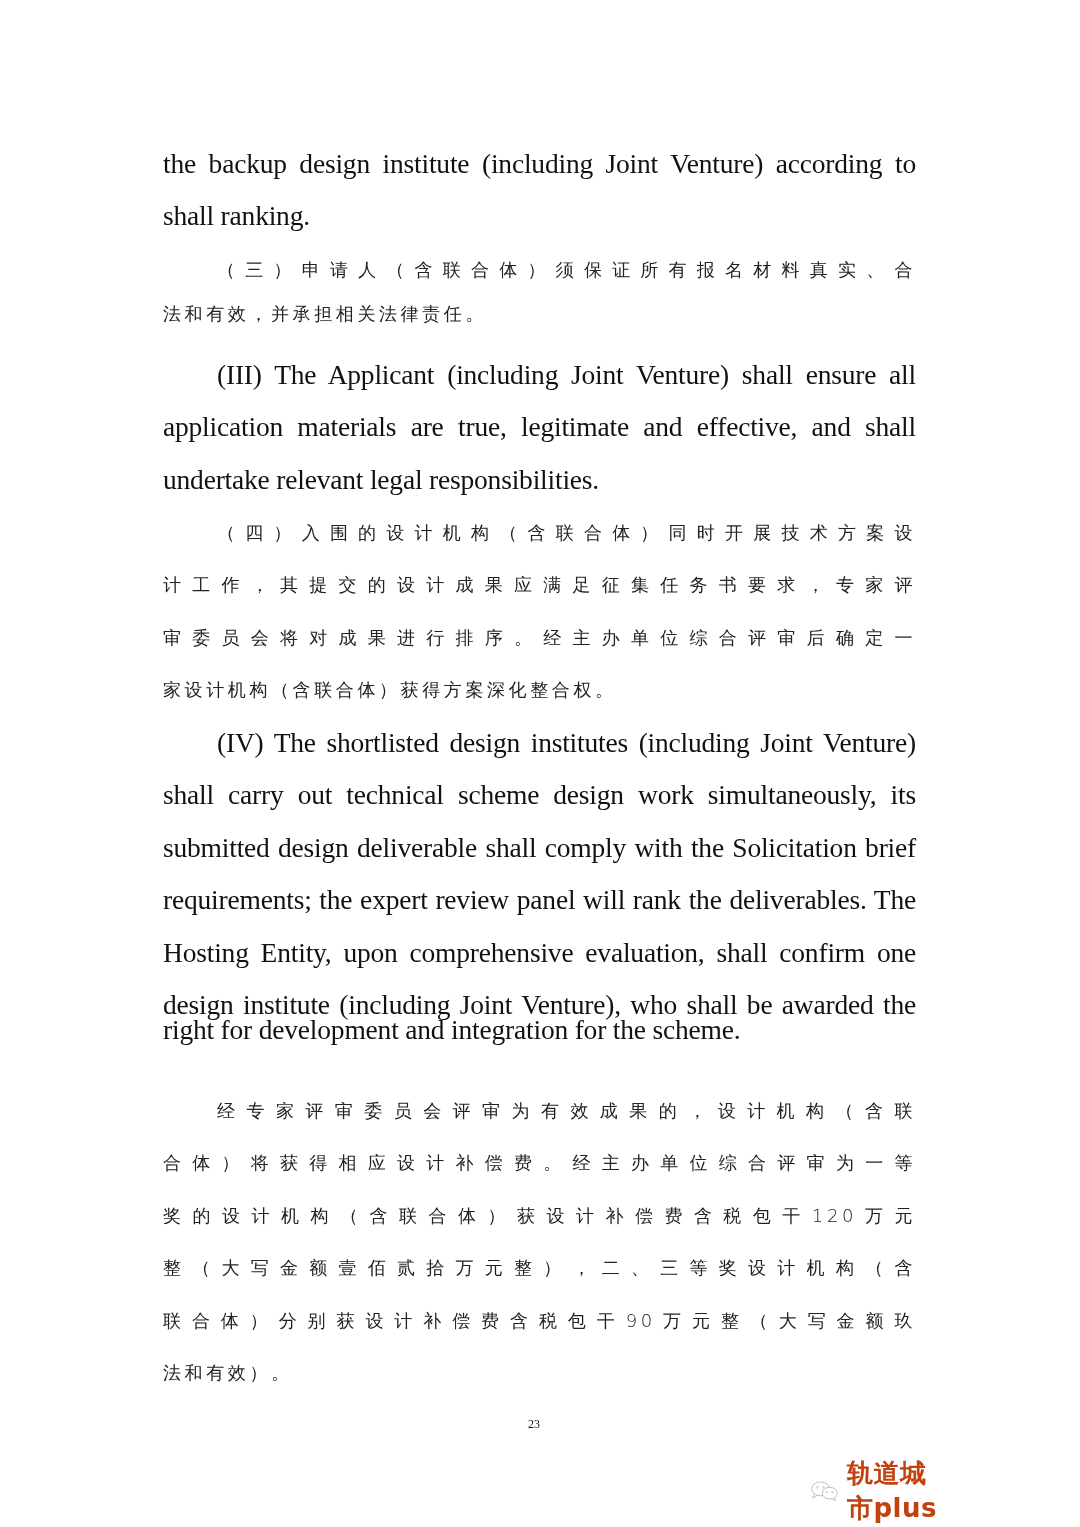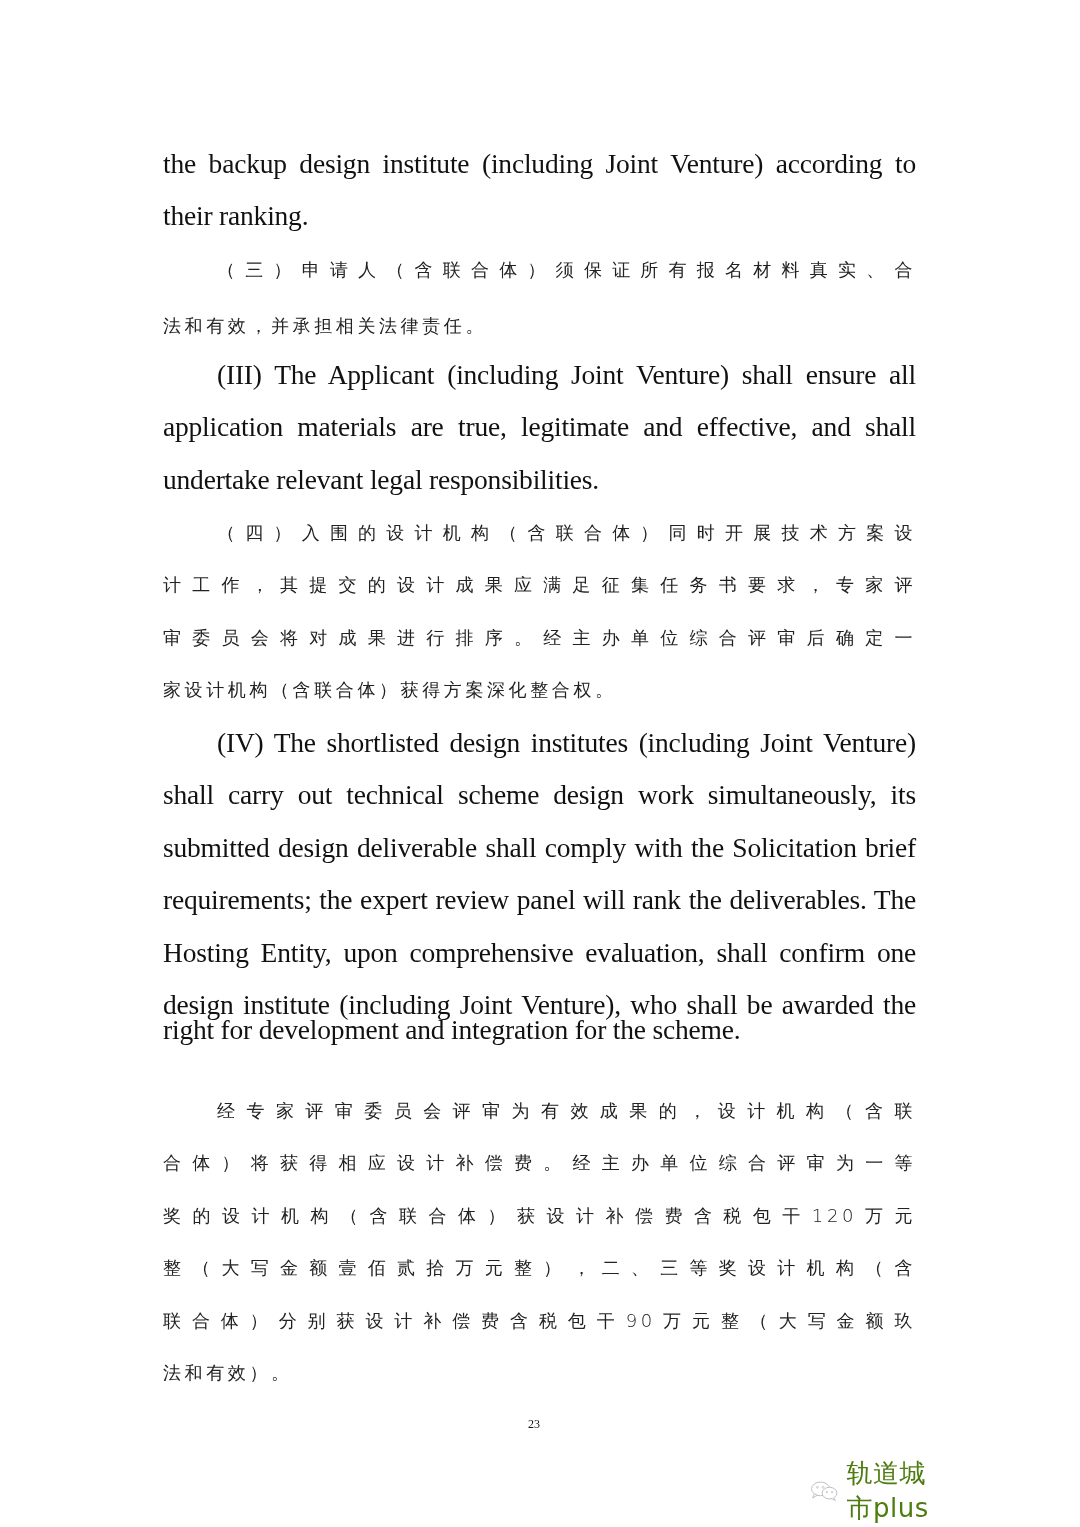--- a/index.html
+++ b/index.html
@@ -6,32 +6,32 @@
   body { width: 1080px; height: 1527px; position: relative; overflow: hidden; color: #111; }
   .page { position: absolute; left: 0; top: 0; width: 932px; height: 1527px; background: #fff; border-radius: 18px; }
   .line { position: absolute; left: 163px; width: 753px; white-space: nowrap; overflow: visible; }
   .en { font-family: "Liberation Serif", "DejaVu Serif", serif; font-size: 27.5px; line-height: 40px; letter-spacing: -0.2px; }
   .en.justify { text-align: justify; text-align-last: justify; }
   .zh { font-family: "DejaVu Sans", sans-serif; font-size: 18px; line-height: 40px; letter-spacing: 3.6px; font-weight: 300; color: #222; }
   .zh.justify { text-align: justify; text-align-last: justify; }
   .indent { left: 217px; width: 699px; }
   .pagenum { position: absolute; left: 528px; top: 1417px; font-family: "Liberation Serif", serif; font-size: 12px; color: #111; }
   .watermark { position: absolute; left: 810px; top: 1456px; display: flex; align-items: center; gap: 6px; color: #9a9a9a; }
-  .watermark .wm-text { font-family: "DejaVu Sans", sans-serif; font-size: 26px; font-weight: 400; letter-spacing: 0.5px; color: #4d7c0f; }
+  .watermark .wm-text { font-family: "DejaVu Sans", sans-serif; font-size: 26px; font-weight: 700; letter-spacing: 0.5px; color: #c2410c; }
   .wm-icon { width: 58px; height: 40px; }
 </style>
 </head>
 <body>
 
 <div class="page">
   <div id="lines">
       <div class="line en justify" style="top: 144px;">the backup design institute (including Joint Venture) according to</div>
-      <div class="line en" style="top: 196px;">their ranking.</div>
+      <div class="line en" style="top: 196px;">shall ranking.</div>
       <div class="line zh justify indent" style="top: 250px;">（三）申请人（含联合体）须保证所有报名材料真实、合</div>
-      <div class="line zh" style="top: 306px;">法和有效，并承担相关法律责任。</div>
+      <div class="line zh" style="top: 295px; font-family: Liberation Mono, monospace;">法和有效，并承担相关法律责任。</div>
       <div class="line en justify indent" style="top: 355px;">(III) The Applicant (including Joint Venture) shall ensure all</div>
       <div class="line en justify" style="top: 407px;">application materials are true, legitimate and effective, and shall</div>
       <div class="line en" style="top: 460px;">undertake relevant legal responsibilities.</div>
       <div class="line zh justify indent" style="top: 513px;">（四）入围的设计机构（含联合体）同时开展技术方案设</div>
       <div class="line zh justify" style="top: 565px;">计工作，其提交的设计成果应满足征集任务书要求，专家评</div>
       <div class="line zh justify" style="top: 618px;">审委员会将对成果进行排序。经主办单位综合评审后确定一</div>
       <div class="line zh" style="top: 670px;">家设计机构（含联合体）获得方案深化整合权。</div>
       <div class="line en justify indent" style="top: 723px;">(IV) The shortlisted design institutes (including Joint Venture)</div>
       <div class="line en justify" style="top: 775px;">shall carry out technical scheme design work simultaneously, its</div>
       <div class="line en justify" style="top: 828px;">submitted design deliverable shall comply with the Solicitation brief</div>

